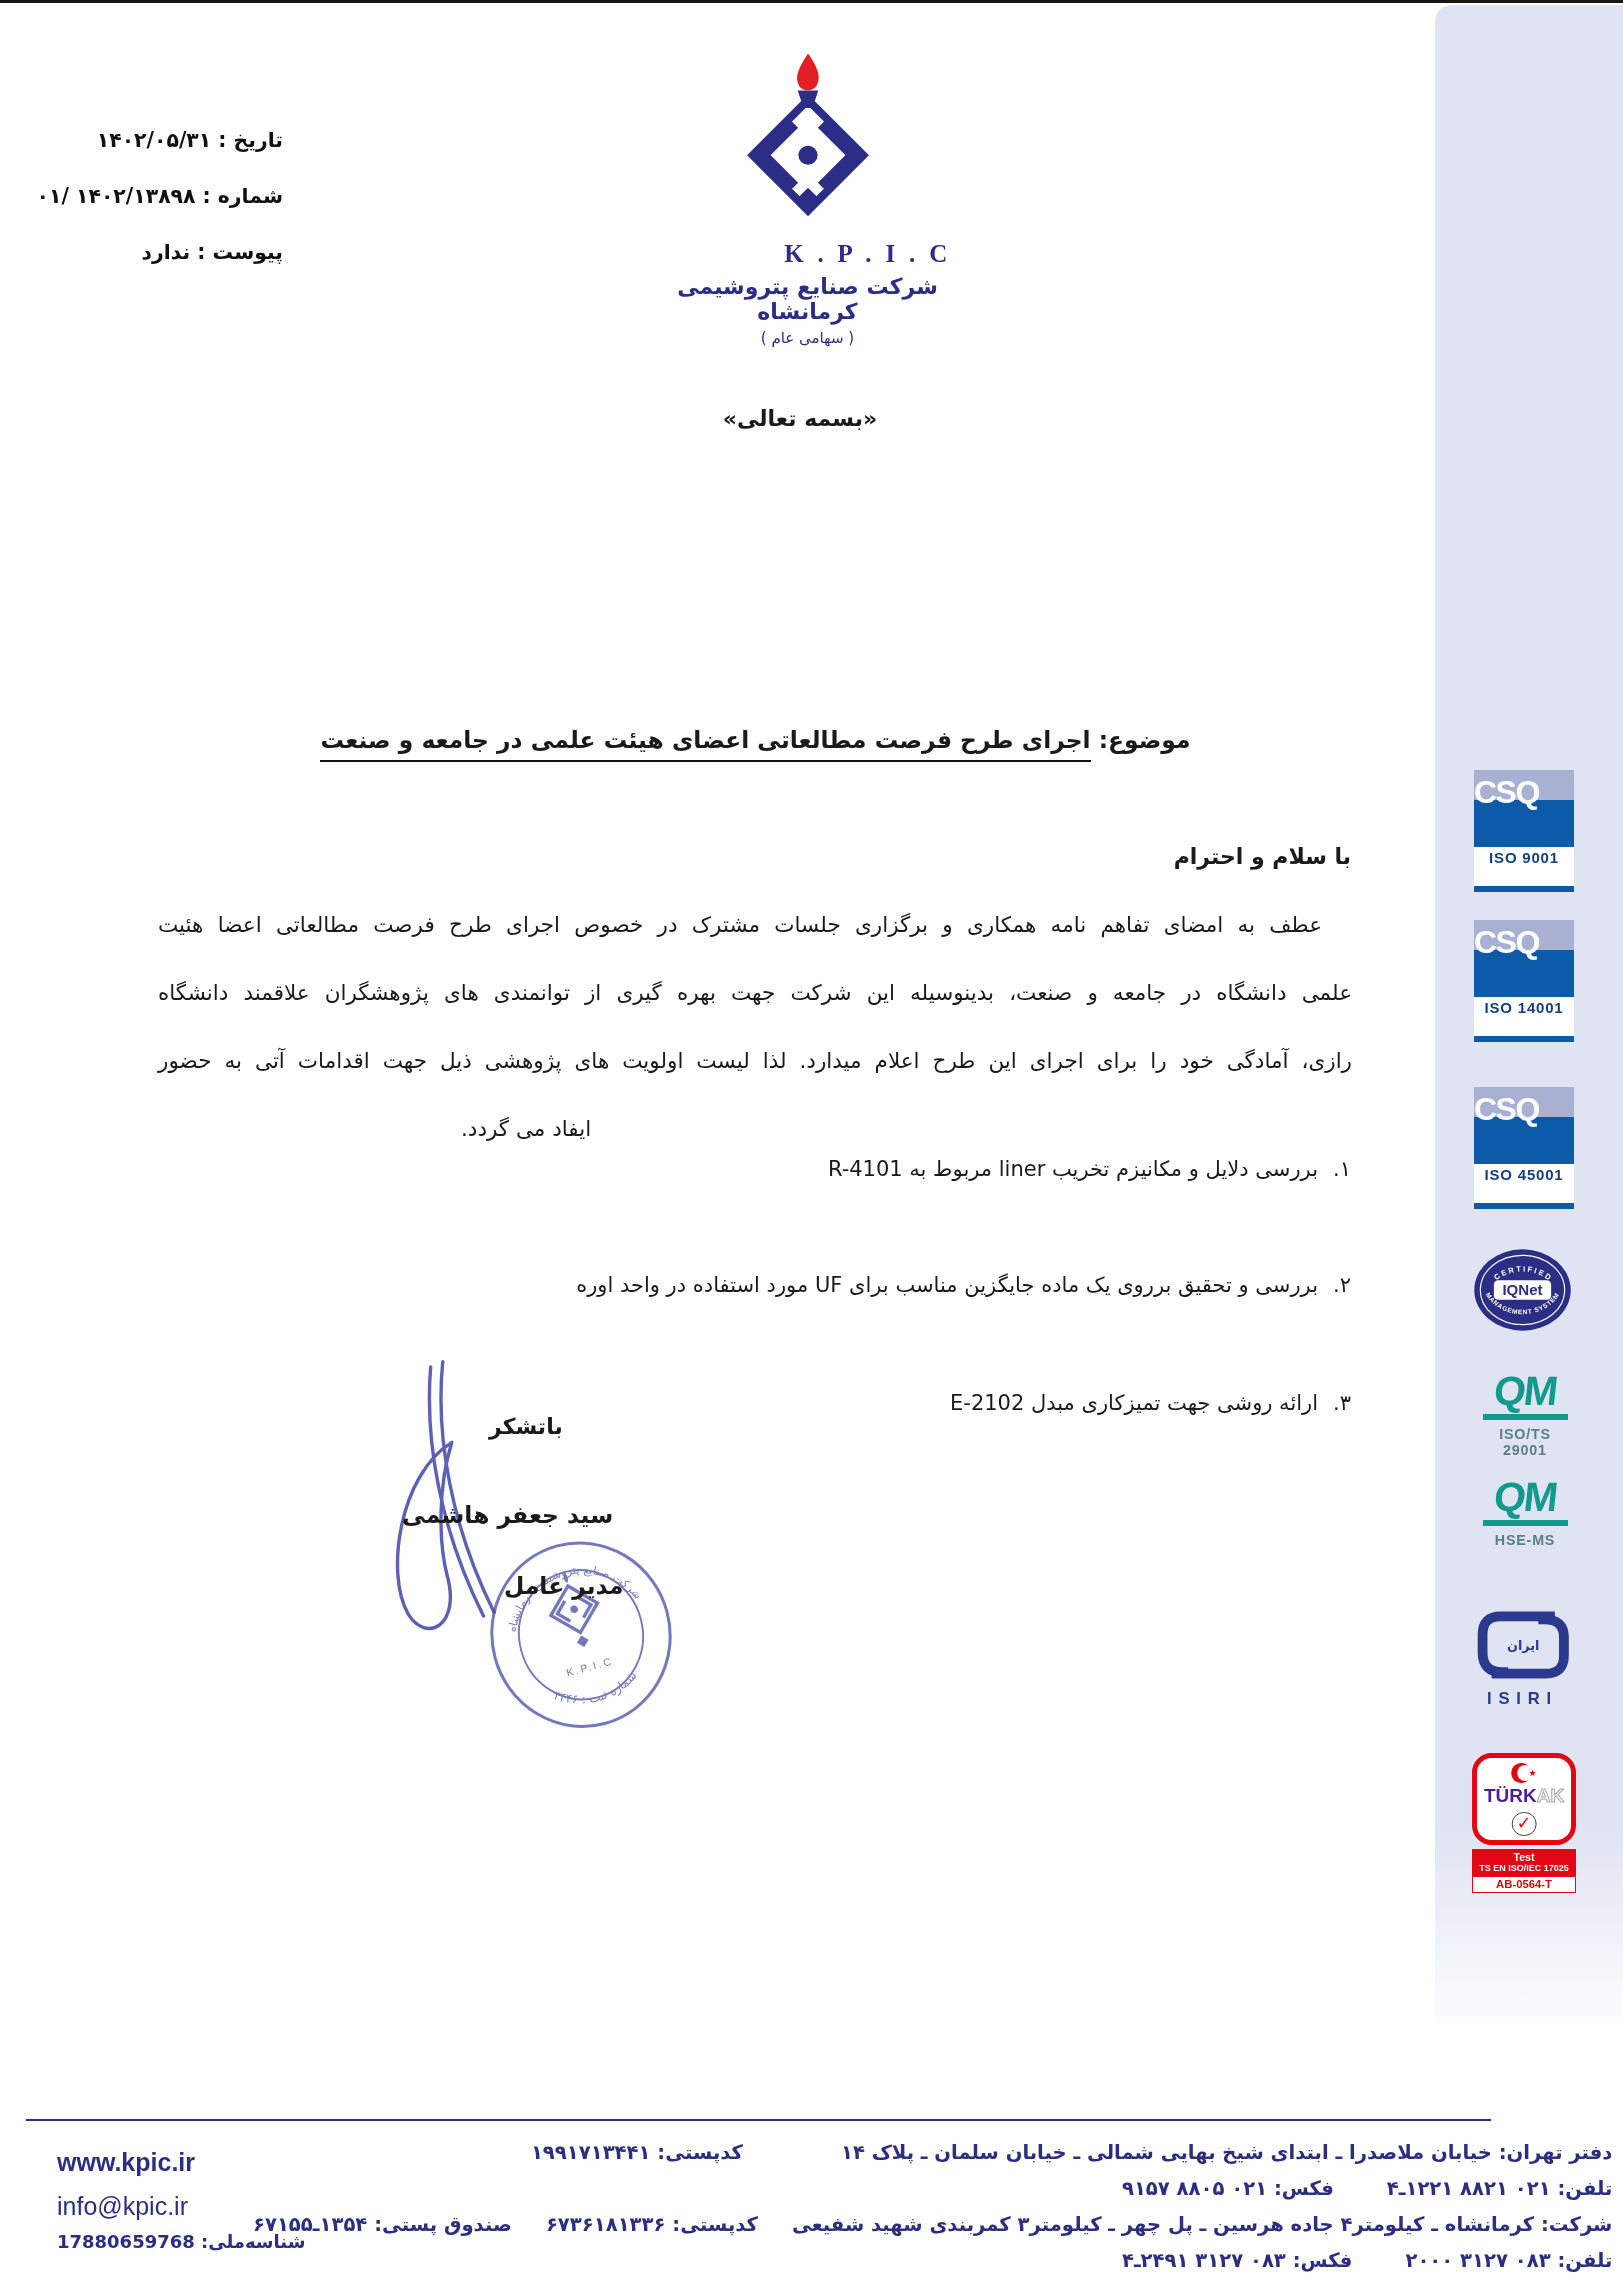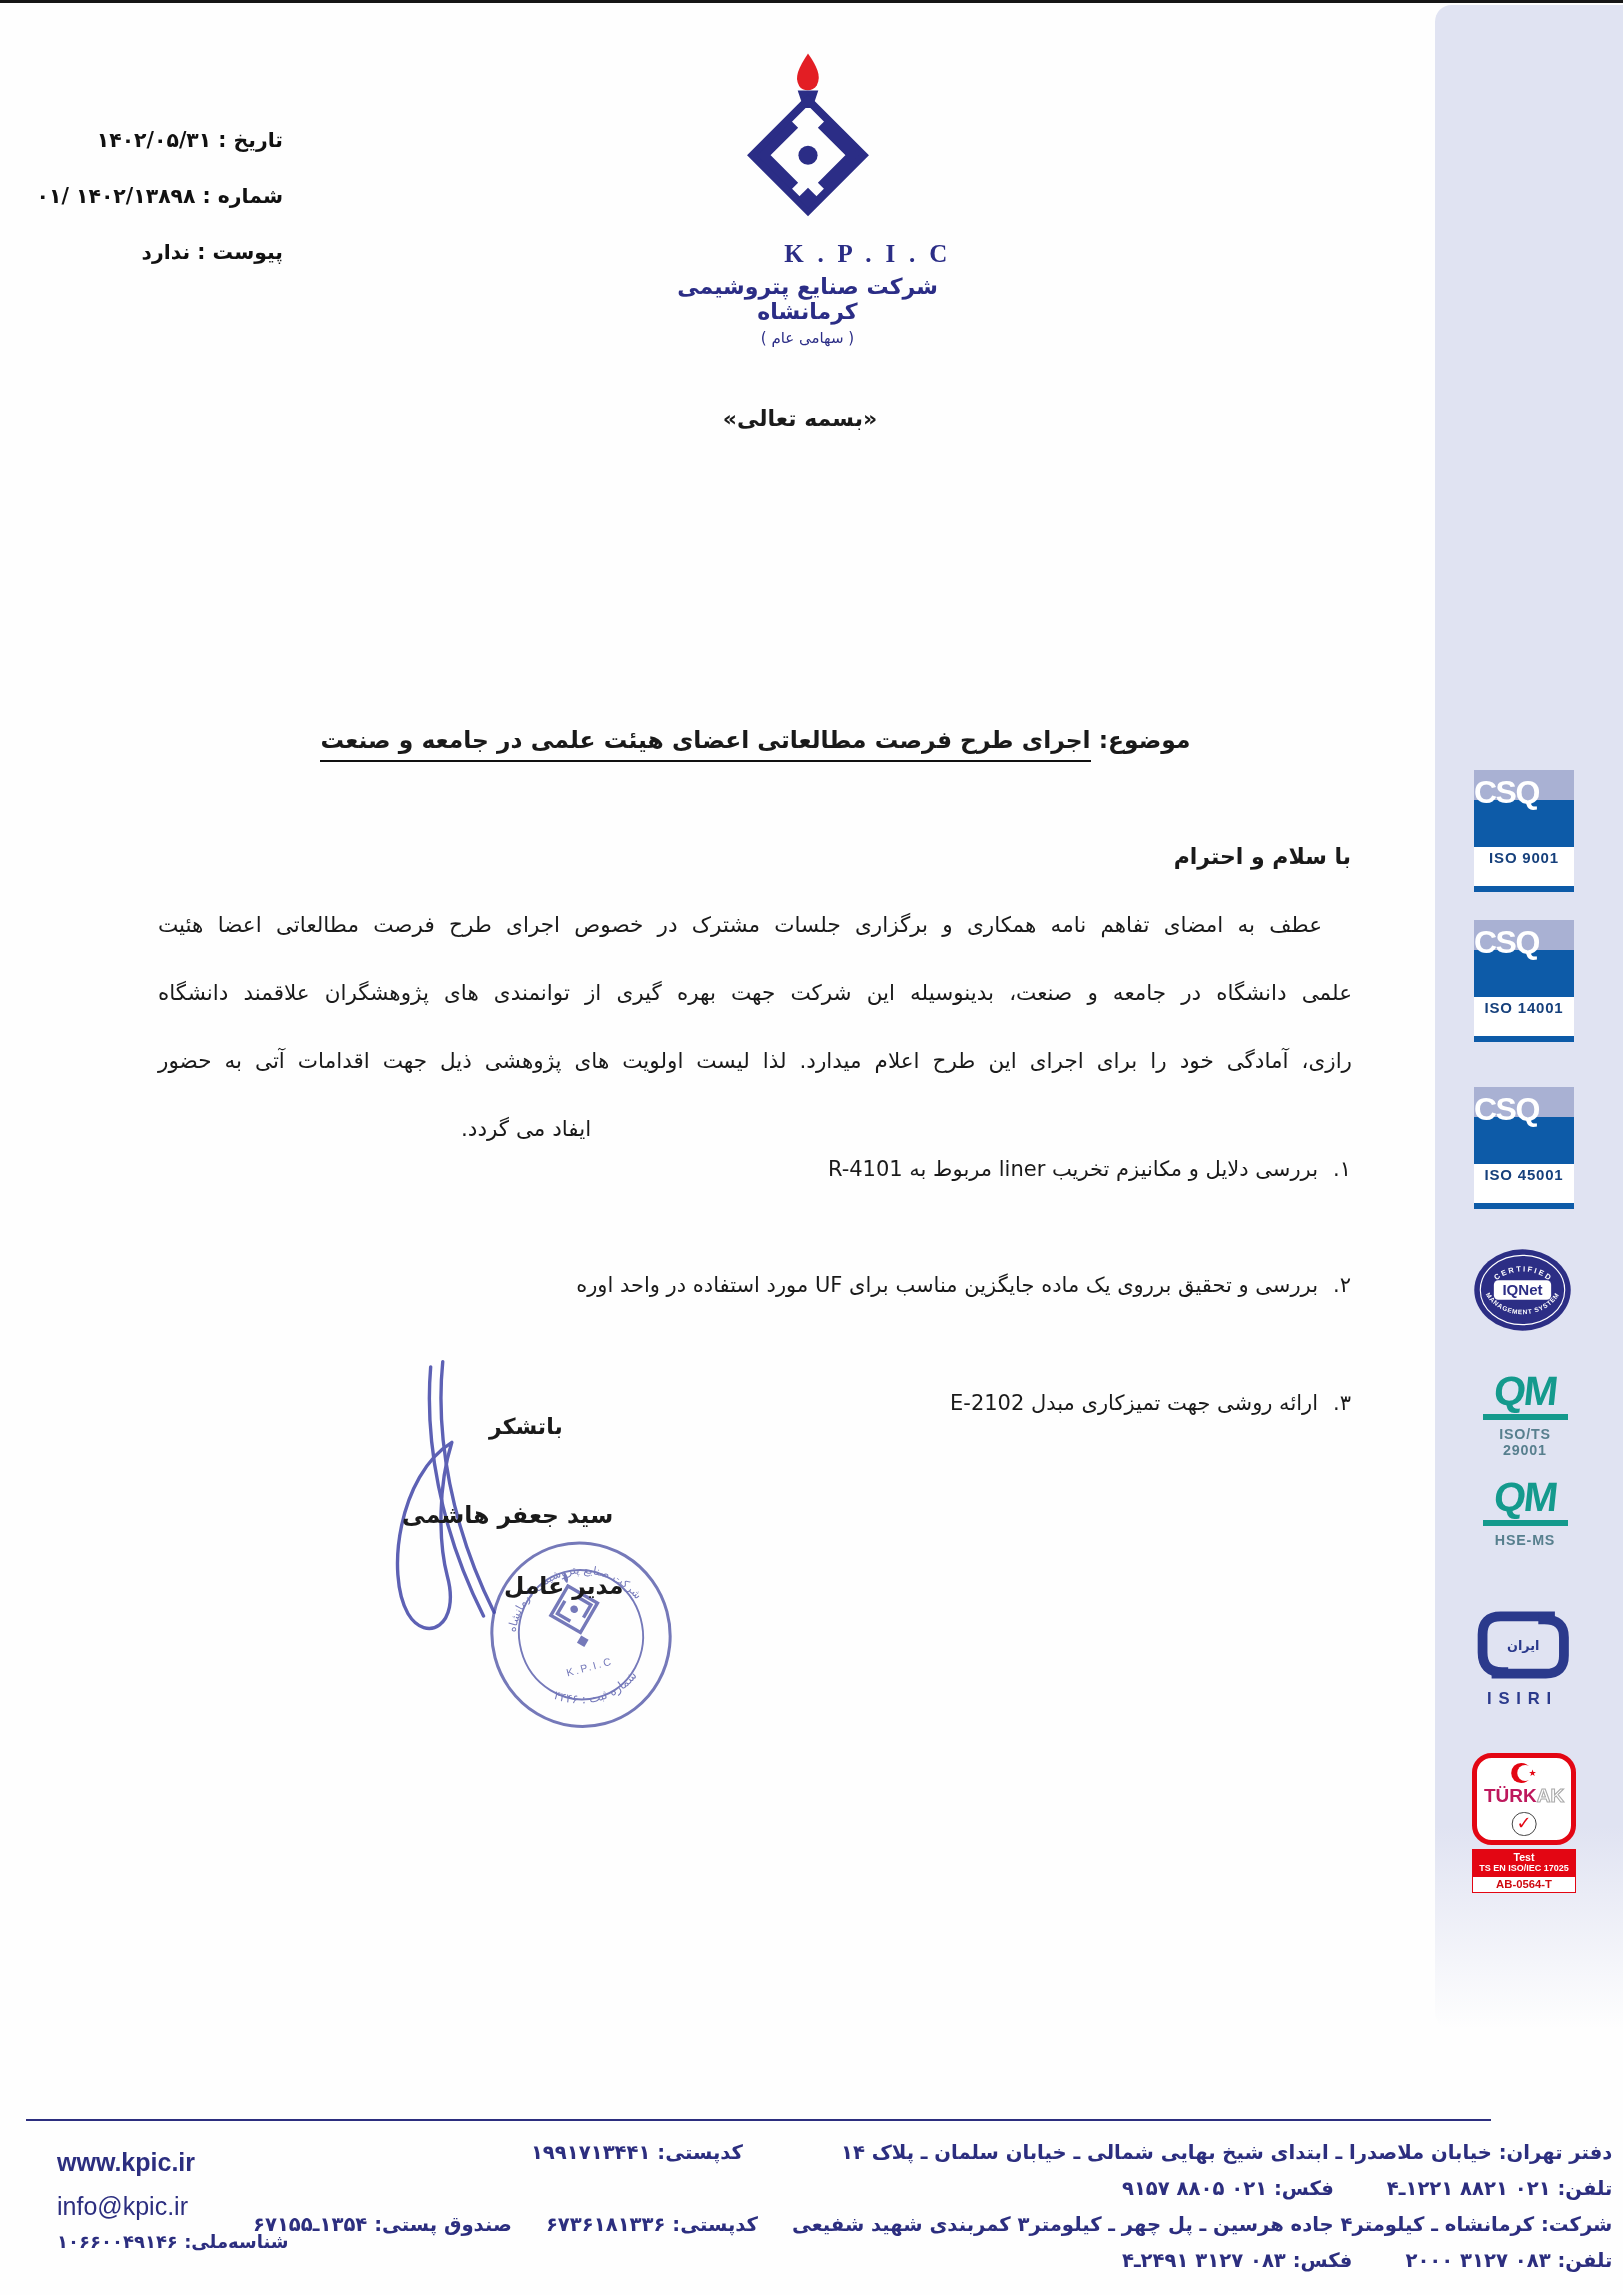--- a/index.html
+++ b/index.html
@@ -60,21 +60,21 @@
   .isiri-label{font-family:"Liberation Sans",sans-serif;font-size:16.6px;font-weight:bold;
         color:#2b3a8c;letter-spacing:6.8px;margin-top:3px;}
   .turkak{position:absolute;left:1472px;top:1753px;width:104px;}
   .tk-box{height:82px;border:5.3px solid #e30613;border-radius:19.6px;background:#fff;position:relative;}
   .tk-crescent{position:absolute;top:5.3px;left:50%;transform:translateX(-65%);width:19.6px;height:19.6px;
         border-radius:50%;background:#e30613;}
   .tk-crescent::after{content:"";position:absolute;left:6px;top:1.5px;width:16px;height:16px;border-radius:50%;background:#fff;}
   .tk-star{position:absolute;top:9.8px;left:calc(50% + 4.5px);color:#e30613;font-size:9px;}
   .tk-name{position:absolute;top:27px;width:100%;text-align:center;
         font-family:"Liberation Sans",sans-serif;font-weight:bold;font-size:19px;letter-spacing:0;}
-  .tk-turk{color:#be185d;}
+  .tk-turk{color:#4c1d95;}
   .tk-ak{color:#fff;-webkit-text-stroke:1.1px #ababab;}
   .tk-check{position:absolute;bottom:3.8px;left:50%;transform:translateX(-50%);width:22.7px;height:22.7px;
         border:1.5px solid #444;border-radius:50%;text-align:center;background:#fff;}
   .tk-check span{color:#e30613;font-size:18px;line-height:20.4px;font-weight:bold;}
   .tk-bar{margin-top:3.8px;background:#e30613;color:#fff;text-align:center;
         font-family:"Liberation Sans",sans-serif;font-weight:bold;padding:2.3px 0;}
   .tk-bar .t1{font-size:10.6px;line-height:12px;}
   .tk-bar .t2{font-size:9px;line-height:10.6px;}
   .tk-code{border:1.5px solid #e30613;color:#cf0a10;text-align:center;background:#fff;
         font-family:"Liberation Sans",sans-serif;font-weight:bold;font-size:11.3px;padding:1.5px 0;}
@@ -279,16 +279,16 @@
     </div>
     <div class="f-row">
       <span>تلفن: ۰۸۳ ۳۱۲۷ ۲۰۰۰</span>
       <span class="g70"></span>
       <span>فکس: ۰۸۳ ۳۱۲۷ ۲۴۹۱ـ۴</span>
     </div>
   </div>
   <div class="f-left">
     <div class="f-web">www.kpic.ir</div>
     <div class="f-email">info@kpic.ir</div>
-    <div class="f-nid">شناسه‌ملی: ۱۰۶۶۰۰۴۹۱۴۶</div>
+    <div class="f-nid">شناسه‌ملی: 17880659768</div>
   </div>
 </div>
 
 
 </body></html>

